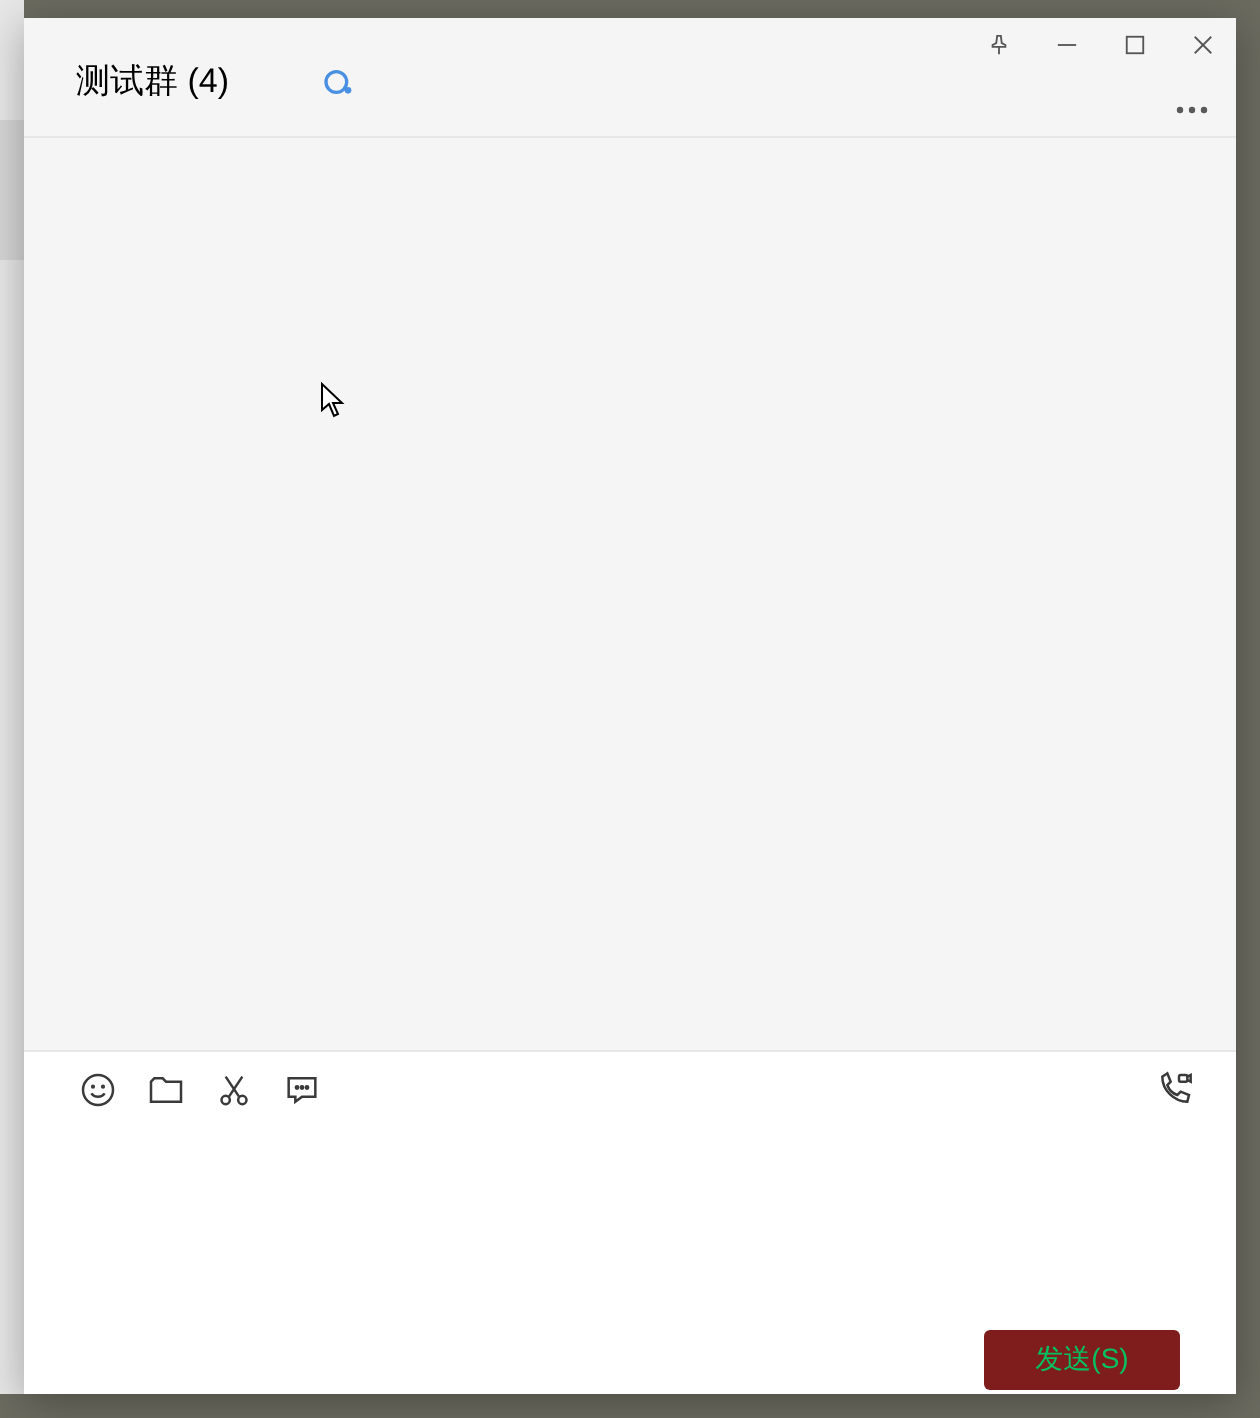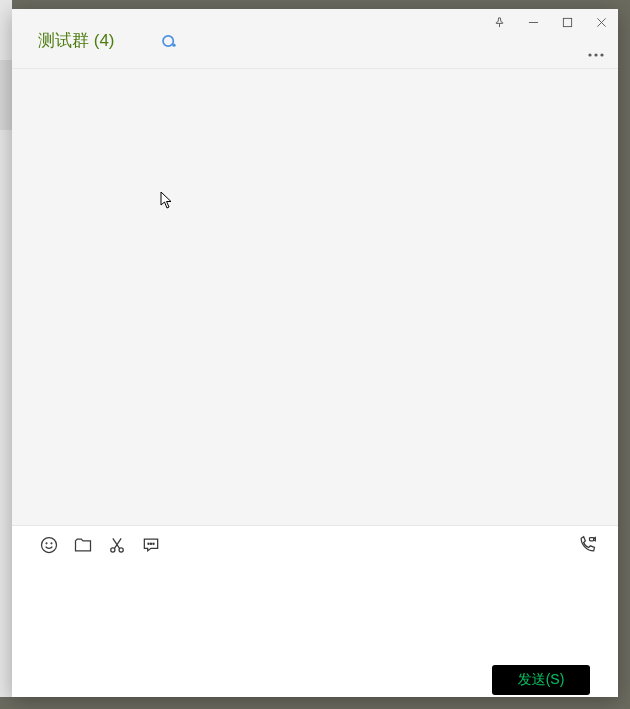--- a/index.html
+++ b/index.html
@@ -58,21 +58,21 @@
   position: absolute;
   right: 8px; top: 36px;
   width: 28px; height: 20px;
   display: flex; align-items: center; justify-content: center;
   color: #5a5a5a;
 }
 .titlebar .title {
   position: absolute;
   left: 26px; top: 20px;
   font-size: 17px;
-  color: #4d7c0f;
+  color: #000000;
   display: flex;
   align-items: center;
   gap: 40px;
 }
 .titlebar .title .qw-icon {
   margin-left: 4px;
   display: inline-flex;
 }
 
 
@@ -121,21 +121,21 @@
   font-family: inherit;
 }
 .send-row {
   height: 48px;
   display: flex;
   justify-content: flex-end;
   align-items: center;
   padding-right: 28px;
 }
 .send-btn {
-  background: #000000;
+  background: #7f1d1d;
   color: #07c160;
   border: none;
   font-size: 14px;
   height: 30px;
   width: 98px;
   border-radius: 3px;
   cursor: pointer;
   margin-top: 14px;
 }
 </style>

